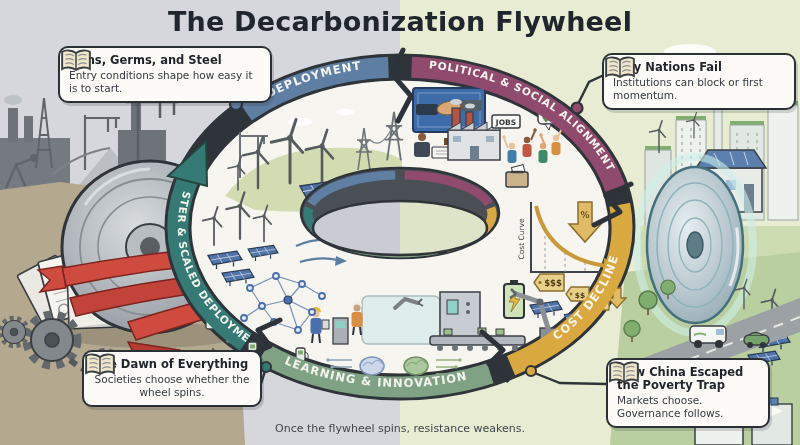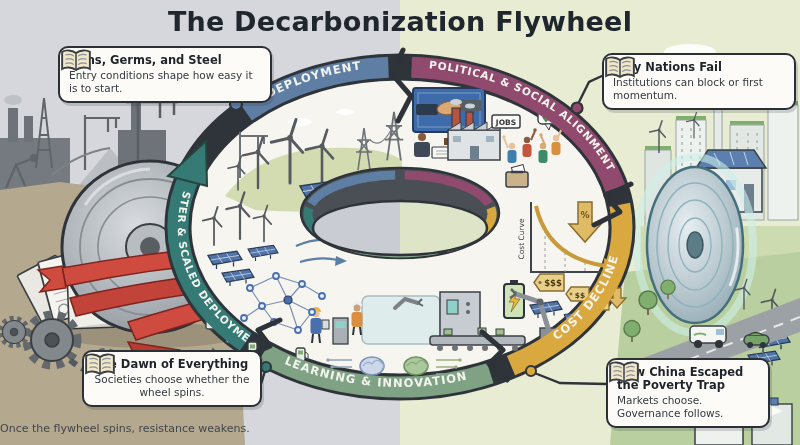--- a/index.html
+++ b/index.html
@@ -1,21 +1,21 @@
 <!DOCTYPE html>
 <html><head>
 <meta charset="utf-8">
 <style>
   html,body{margin:0;padding:0;background:#888;}
   .stage{position:relative;width:800px;height:445px;overflow:hidden;
          font-family:"DejaVu Sans","Liberation Sans",sans-serif;}
   .stage svg{position:absolute;left:0;top:0;}
   .title{position:absolute;top:6px;left:0;width:100%;text-align:center;
          font-size:27px;font-weight:800;color:#20262d;letter-spacing:.2px;}
-  .caption{position:absolute;top:422px;left:0;width:100%;
+  .caption{position:absolute;top:422px;left:0;width:100%;text-align:center;
          font-size:11px;color:#41464c;}
   .callout{position:absolute;display:flex;gap:7px;align-items:flex-start;
          background:#fcfbf7;border:2.5px solid #2b3036;border-radius:10px;
          padding:6px 9px;box-shadow:2px 3px 0 rgba(40,45,50,.18);}
   .callout.col{display:block;}
   .co-row{display:flex;gap:7px;align-items:flex-start;}
   .co-text{min-width:0;}
   .co-title{font-weight:bold;font-size:11.5px;line-height:1.15;color:#1f242a;}
   .co-body{font-size:10.5px;line-height:1.22;color:#343a40;margin-top:2px;}
   .co-body.center{text-align:center;}

